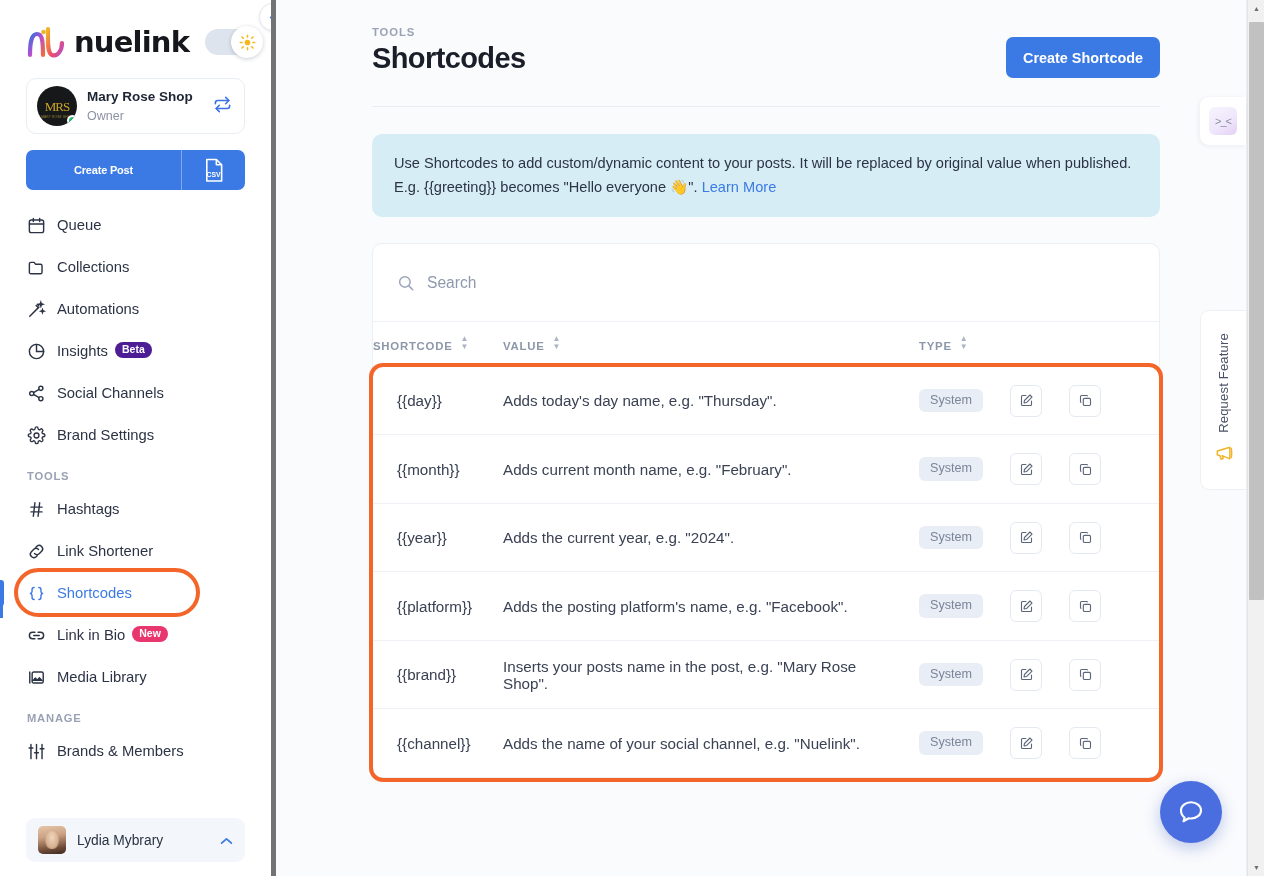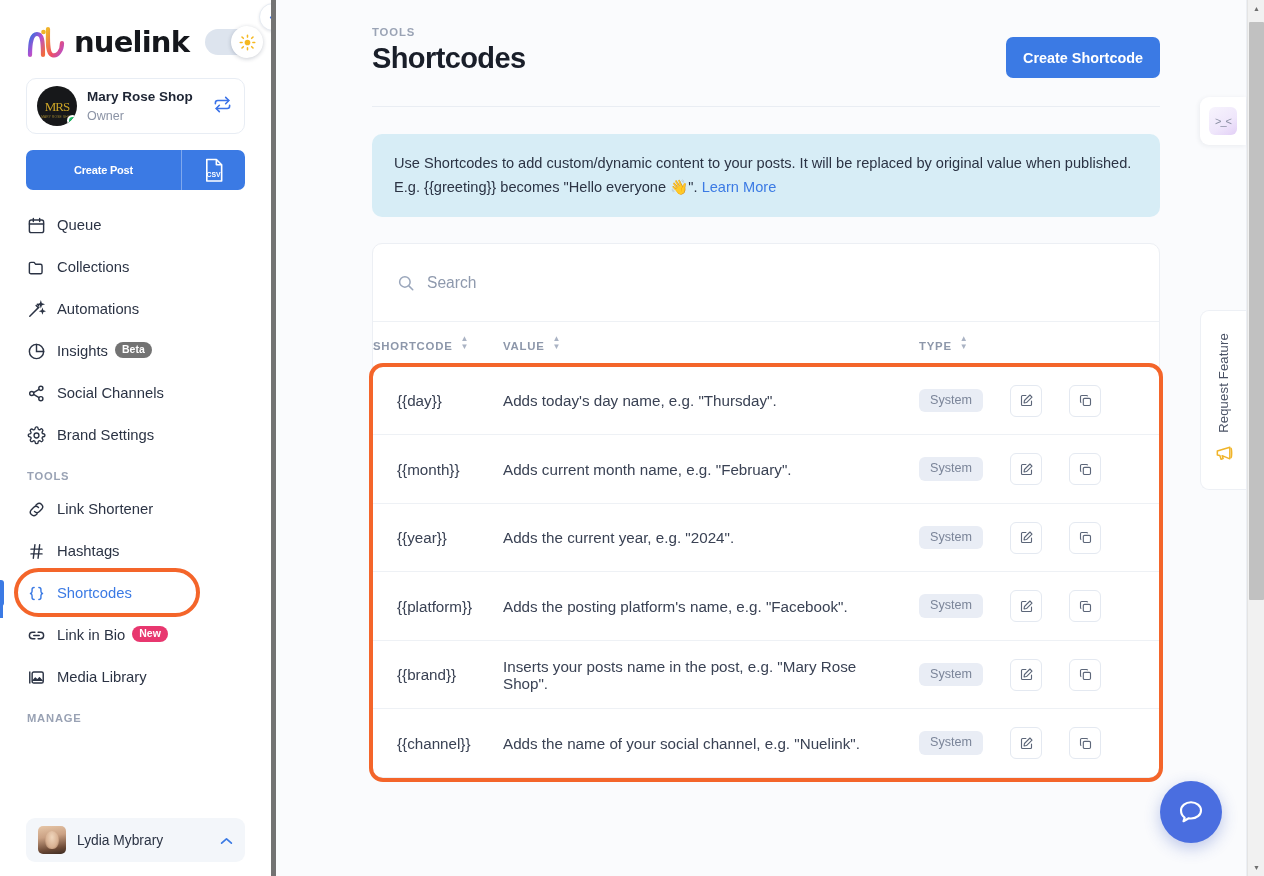--- a/index.html
+++ b/index.html
@@ -110,21 +110,21 @@
   .nav-item .ni-label { white-space: nowrap; }
   .nav-section {
     padding: 14px 0 6px 27px; font-size: 11.2px; font-weight: bold;
     color: #99a2b4; letter-spacing: .8px;
   }
   .badge {
     margin-left: 7px; font-size: 10.5px; font-weight: bold; color: #fff;
     border-radius: 9px; padding: 2px 7px 3px 7px; line-height: 1;
     display: inline-block; position: relative; top: -1px;
   }
-  .badge-beta { background: #737373; }
+  .badge-beta { background: #4c1d95; }
   .badge-new { background: #e8376f; }
 
   .nav-item.active .ni-label,
   .nav-item.active .ni-icon { color: #3b7ae4; }
   .active-bar {
     position: absolute; left: 0; top: 8px;
     width: 4px; height: 26px; background: #3b7ae4; border-radius: 0 3px 3px 0;
   }
   .hl-ring {
     position: absolute; left: 14px; top: -4px;
@@ -436,34 +436,34 @@
           </svg>
         </span>
         <span class="ni-label">Brand Settings</span>
       </div>
 
       <div class="nav-section">TOOLS</div>
 
       <div class="nav-item">
         <span class="ni-icon">
           <svg width="19" height="19" viewBox="0 0 24 24" fill="none" stroke="#2b3344" stroke-width="1.8" stroke-linecap="round">
+            <path d="M5 9h14M5 15h14M10 3.5L8 20.5M16 3.5l-2 17"></path>
+          </svg>
+        </span>
+        <span class="ni-label">Hashtags</span>
+      </div>
+
+      <div class="nav-item">
+        <span class="ni-icon">
+          <svg width="19" height="19" viewBox="0 0 24 24" fill="none" stroke="#2b3344" stroke-width="1.8" stroke-linecap="round">
             <path d="M9.5 14.5a4.4 4.4 0 0 0 6.2 0l3-3a4.4 4.4 0 0 0-6.2-6.2l-1.3 1.3"></path>
             <path d="M14.5 9.5a4.4 4.4 0 0 0-6.2 0l-3 3a4.4 4.4 0 0 0 6.2 6.2l1.3-1.3"></path>
           </svg>
         </span>
         <span class="ni-label">Link Shortener</span>
-      </div>
-
-      <div class="nav-item">
-        <span class="ni-icon">
-          <svg width="19" height="19" viewBox="0 0 24 24" fill="none" stroke="#2b3344" stroke-width="1.8" stroke-linecap="round">
-            <path d="M5 9h14M5 15h14M10 3.5L8 20.5M16 3.5l-2 17"></path>
-          </svg>
-        </span>
-        <span class="ni-label">Hashtags</span>
       </div>
 
       <div class="nav-item active">
         <span class="active-bar"></span>
         <span class="ni-icon">
           <svg width="19" height="19" viewBox="0 0 24 24" fill="none" stroke="#3b7ae4" stroke-width="1.8" stroke-linecap="round" stroke-linejoin="round">
             <path d="M9 4.5c-2 0-2.6 1-2.6 2.6v2.2c0 1.3-.7 2.2-2 2.7 1.3.5 2 1.4 2 2.7v2.2c0 1.6.6 2.6 2.6 2.6"></path>
             <path d="M15 4.5c2 0 2.6 1 2.6 2.6v2.2c0 1.3.7 2.2 2 2.7-1.3.5-2 1.4-2 2.7v2.2c0 1.6-.6 2.6-2.6 2.6"></path>
           </svg>
         </span>
@@ -487,20 +487,29 @@
             <path d="M3.5 4.5v15"></path>
             <rect x="6.5" y="5" width="14" height="14" rx="2"></rect>
             <path d="M6.8 16.5l3.7-4 2.6 2.6 2.6-3.1 4 4.5" fill="#2b3344" stroke="#2b3344" stroke-width="1.4"></path>
           </svg>
         </span>
         <span class="ni-label">Media Library</span>
       </div>
 
       <div class="nav-section">MANAGE</div>
 
+      <div class="nav-item">
+        <span class="ni-icon">
+          <svg width="19" height="19" viewBox="0 0 24 24" fill="none" stroke="#2b3344" stroke-width="1.8" stroke-linecap="round">
+            <path d="M5 3v18M12 3v18M19 3v18"></path>
+            <path d="M2.6 7.5h4.8M9.6 13.5h4.8M16.6 8.5h4.8"></path>
+          </svg>
+        </span>
+        <span class="ni-label">Brands &amp; Members</span>
+      </div>
     </nav>
 
     <div class="user-card">
       <span class="user-avatar"></span>
       <span class="user-name">Lydia Mybrary</span>
       <span class="caret-up">
         <svg width="13" height="8" viewBox="0 0 14 9" fill="none" stroke="#3b7ae4" stroke-width="1.9" stroke-linecap="round" stroke-linejoin="round">
           <polyline points="1.5,7 7,2 12.5,7"></polyline>
         </svg>
       </span>

